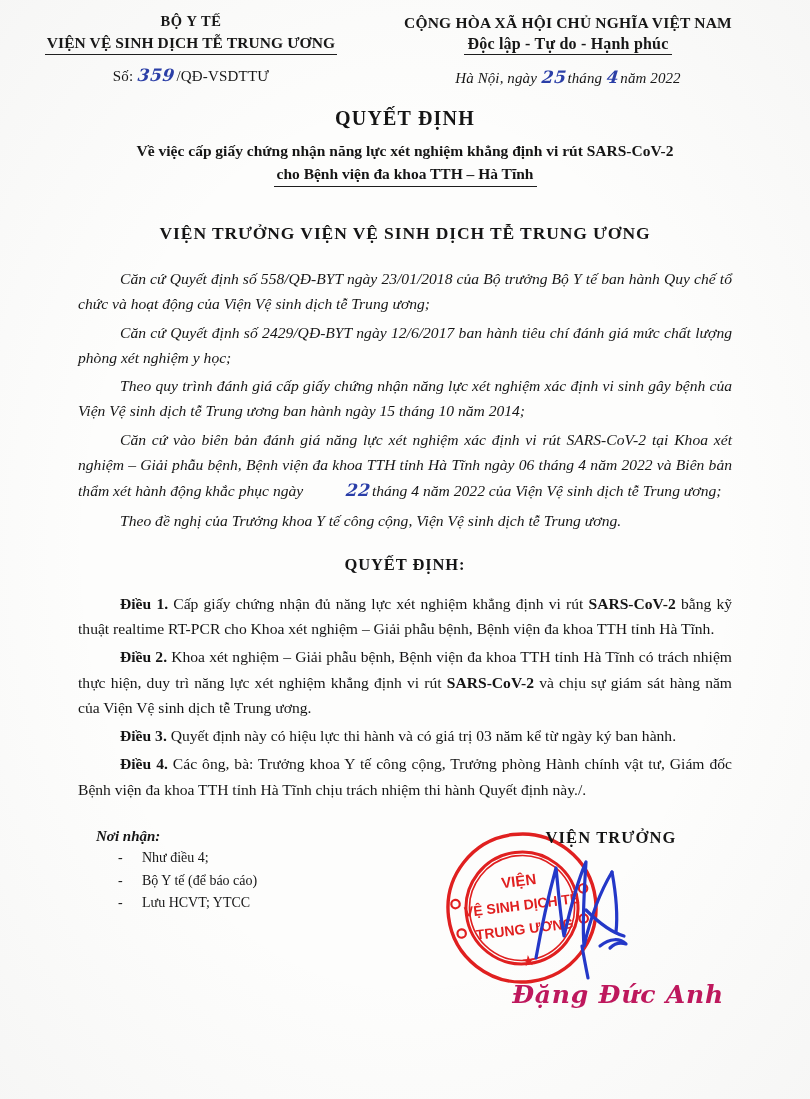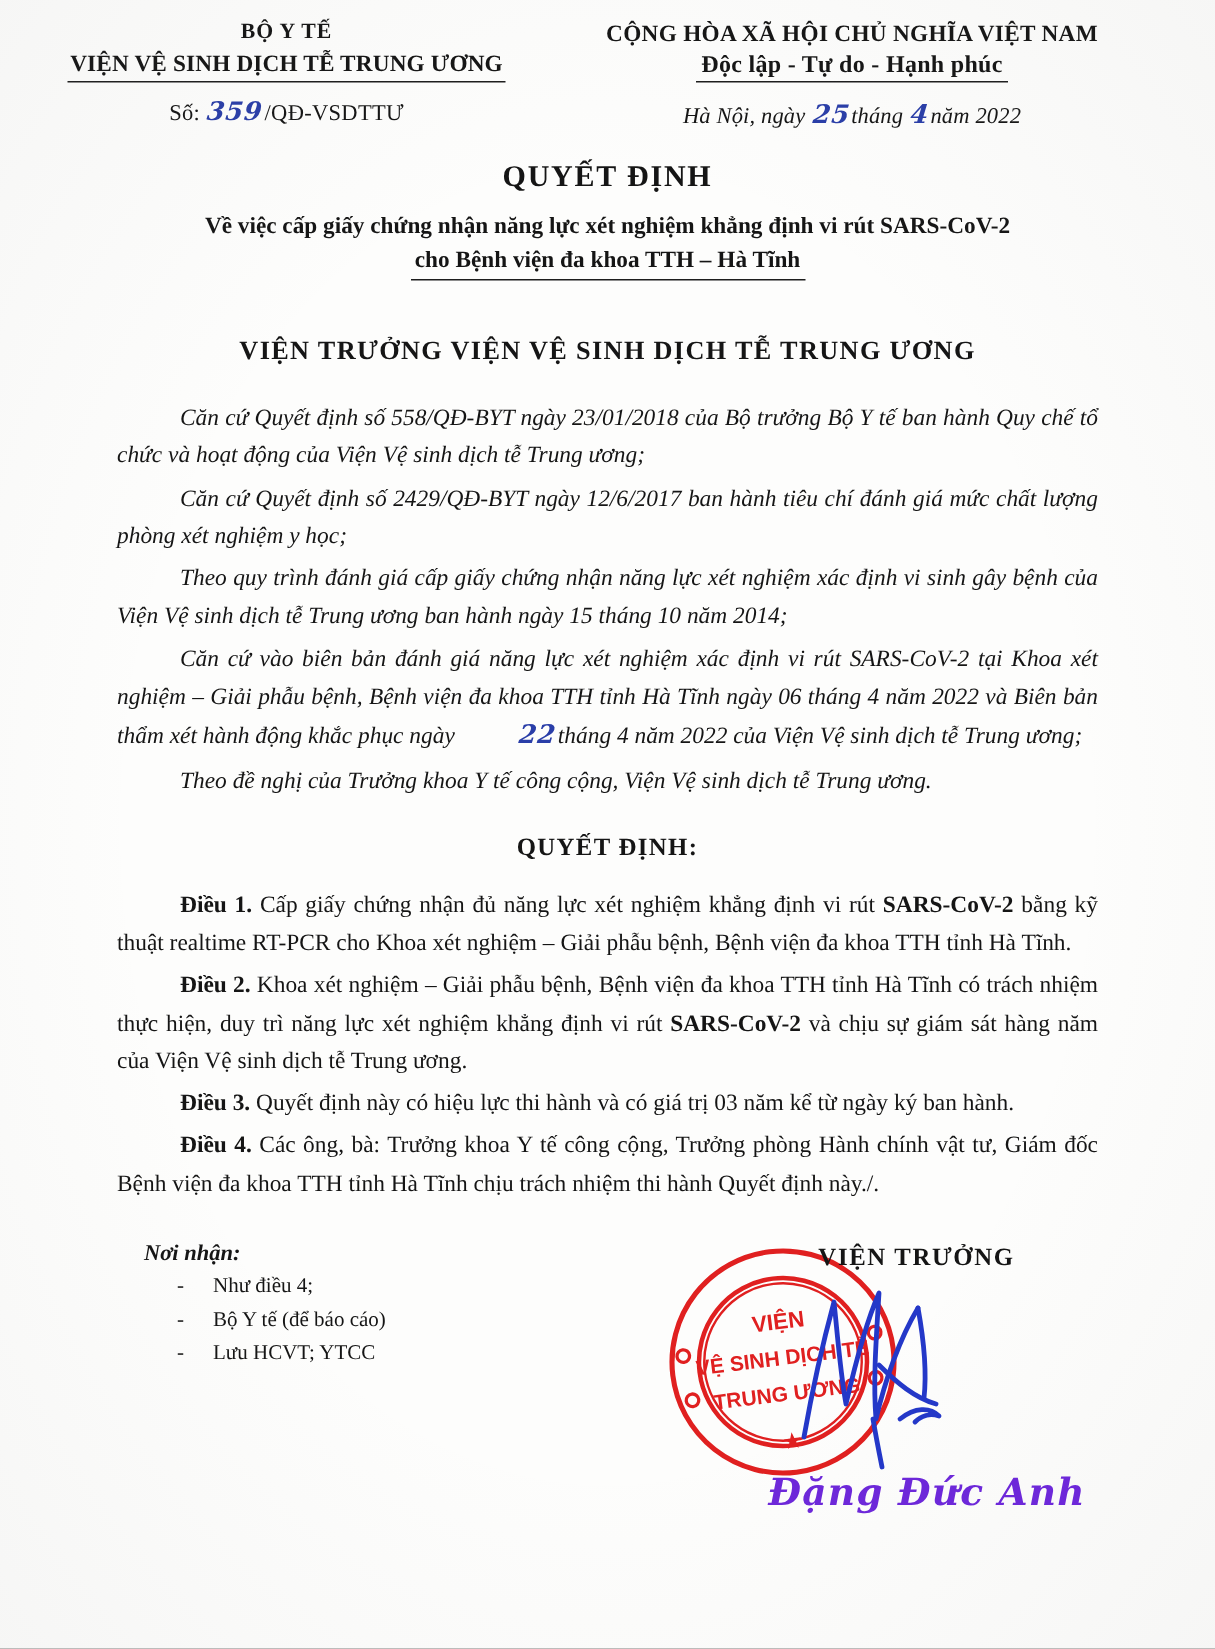--- a/index.html
+++ b/index.html
@@ -223,21 +223,21 @@
     z-index: 5;
   }
   .signature svg { display: block; }
 
   .signer-name {
     position: absolute;
     left: 0;
     right: 0;
     top: 152px;
     text-align: center;
-    color: #6d28d9;
+    color: #be185d;
     font-family: "DejaVu Serif", serif;
     font-style: italic;
     font-weight: bold;
     font-size: 25px;
     letter-spacing: .8px;
     margin-left: 40px;
     z-index: 6;
   }
 </style>
 </head>

